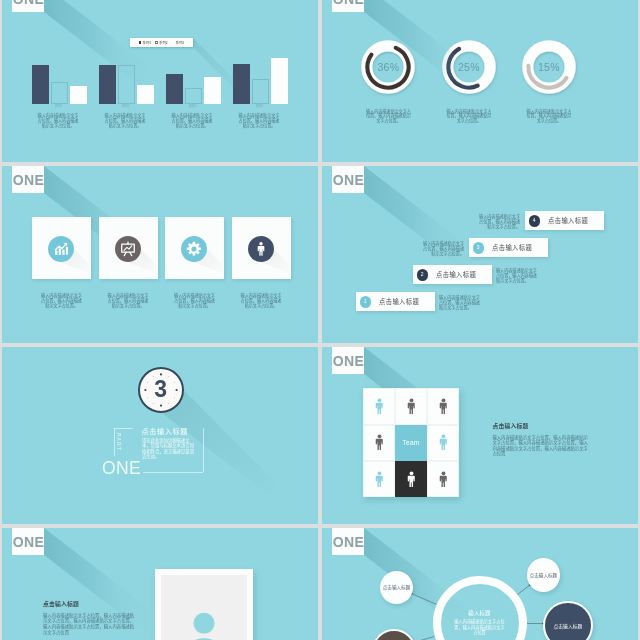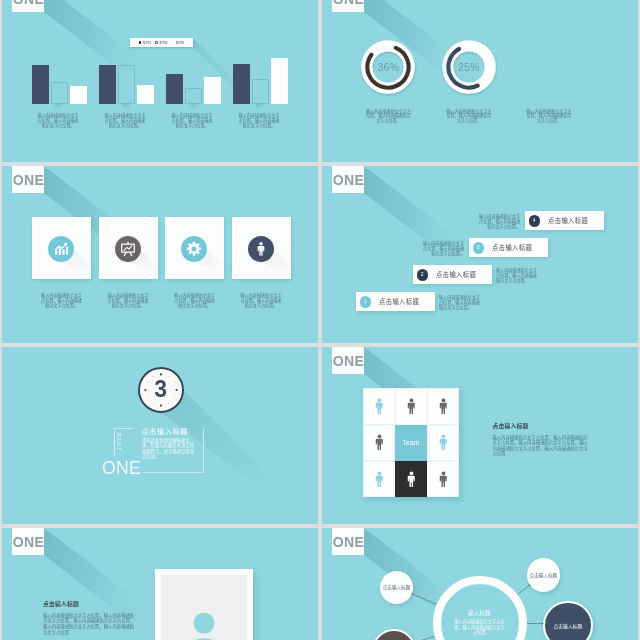--- a/index.html
+++ b/index.html
@@ -244,20 +244,32 @@
                 <filter id="rsh1" x="-40%" y="-40%" width="200%" height="200%">
                   <feDropShadow dx="0.6" dy="1.4" stdDeviation="1.3" flood-color="#4f8b97" flood-opacity="0.42"></feDropShadow>
                 </filter>
               </defs>
               <circle cx="31" cy="31" r="21.2" fill="none" stroke="#fcfdfd" stroke-width="11.2" filter="url(#rsh1)"></circle>
               <circle cx="31" cy="31" r="20.65" fill="none" stroke="#38435a" stroke-width="4.1" stroke-linecap="round" stroke-dasharray="63.071835843945074 129.74777659325844" transform="rotate(65 31 31)"></circle>
             </svg>
             <div class="s2-val">25%</div>
           </div>
           <div class="s2-cap zh" style="left: 123.9px;">输入内容描述贴示文字占位置，输入内容描述贴示文字占位置。</div>
+          <div class="s2-ring" style="left: 195.9px;">
+            <svg viewBox="0 0 62 62" width="62" height="62">
+              <defs>
+                <filter id="rsh2" x="-40%" y="-40%" width="200%" height="200%">
+                  <feDropShadow dx="0.6" dy="1.4" stdDeviation="1.3" flood-color="#4f8b97" flood-opacity="0.42"></feDropShadow>
+                </filter>
+              </defs>
+              <circle cx="31" cy="31" r="21.2" fill="none" stroke="#fcfdfd" stroke-width="11.2" filter="url(#rsh2)"></circle>
+              <circle cx="31" cy="31" r="20.65" fill="none" stroke="#c8c0bb" stroke-width="4.1" stroke-linecap="round" stroke-dasharray="54.061573580524346 129.74777659325844" transform="rotate(32 31 31)"></circle>
+            </svg>
+            <div class="s2-val">15%</div>
+          </div>
           <div class="s2-cap zh" style="left: 203.9px;">输入内容描述贴示文字占位置，输入内容描述贴示文字占位置。</div>
         </div>
     </div>
 
   </div>
 
   <div class="row">
 
     <div class="slide">
       <div class="onesh"></div>

